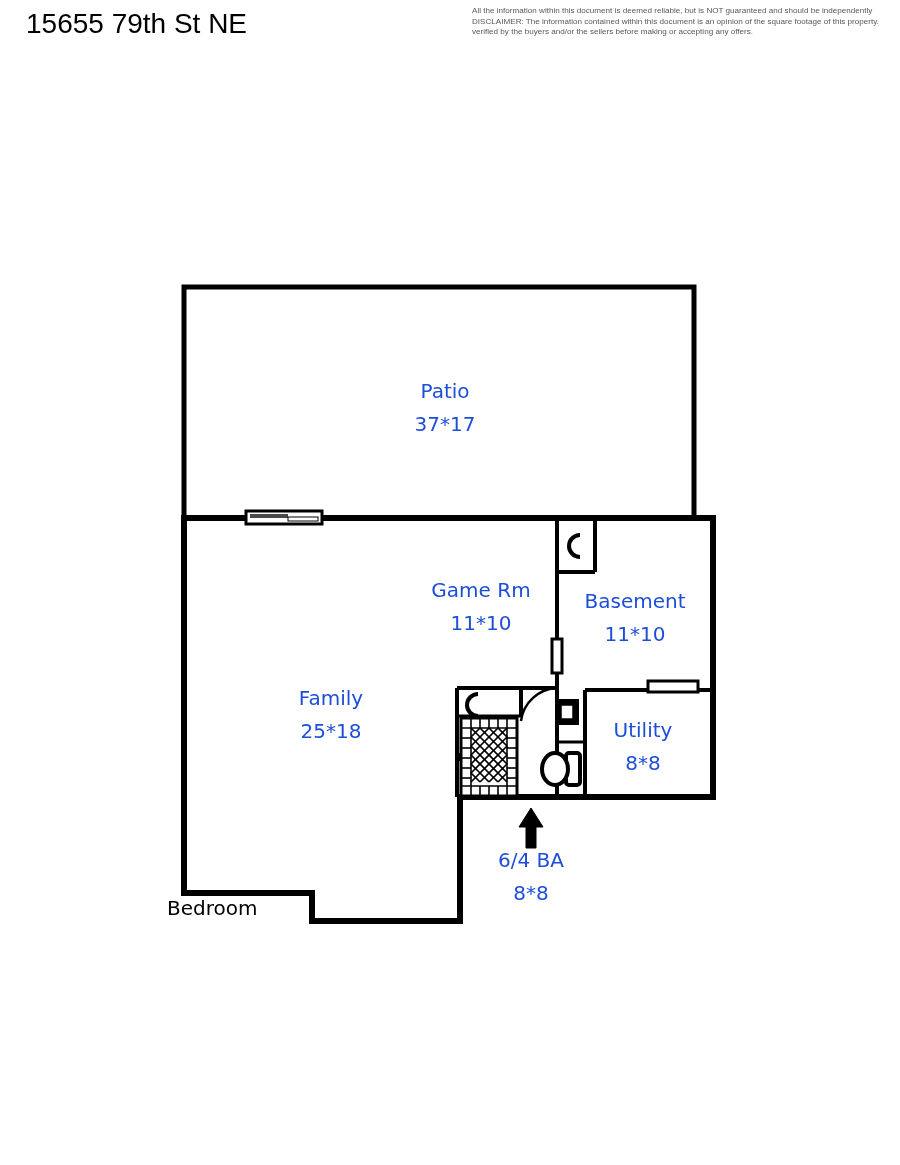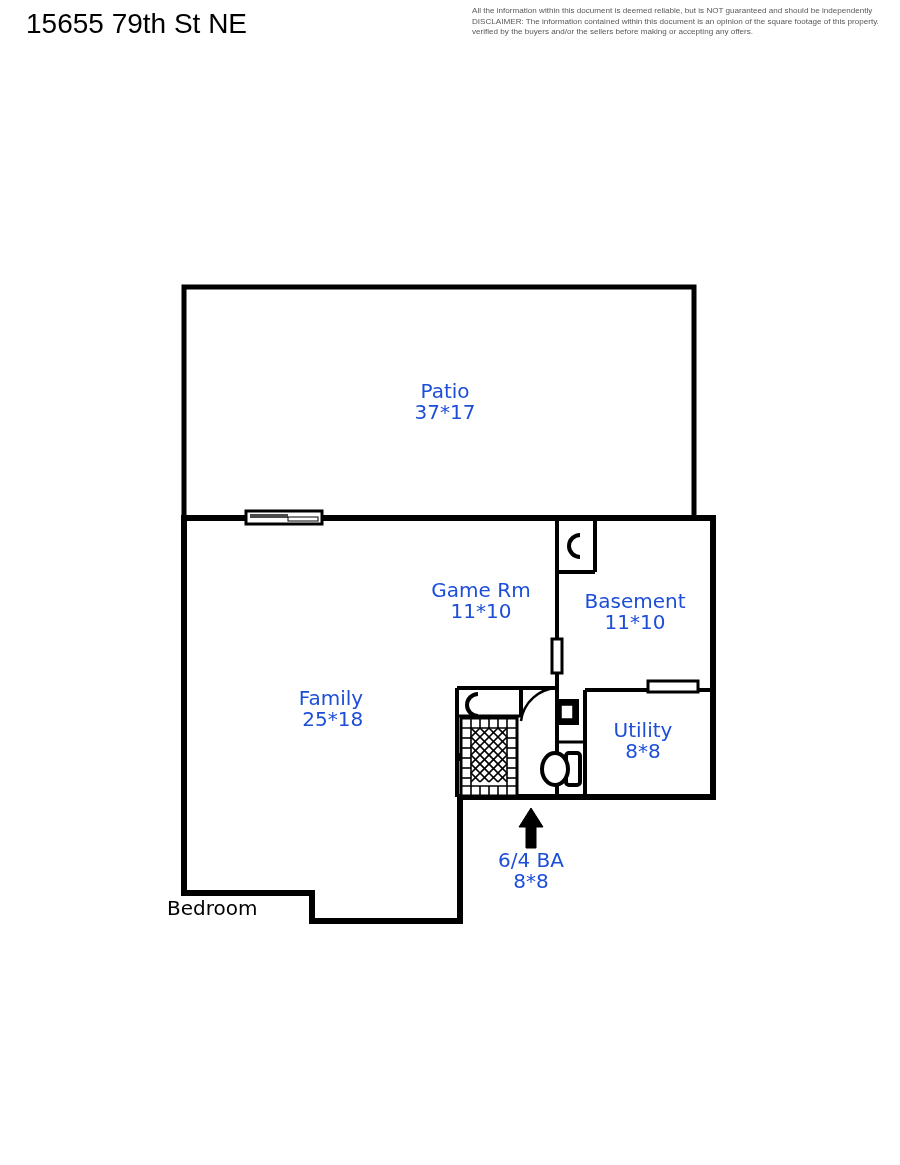--- a/index.html
+++ b/index.html
@@ -67,26 +67,26 @@
     position: absolute;
     font-family: "DejaVu Sans", sans-serif;
     font-size: 20px;
     line-height: 21px;
     color: #1d4ed8;
     text-align: center;
     white-space: nowrap;
     transform: translateX(-50%);
   }
   .room-label .rl-name { display: block; }
-  .room-label .rl-dims { display: block; }
+  .room-label .rl-dims { display: block; margin-top: 12px; }
 
   #label-patio     { left: 445px; top: 381px; }
   #label-gameroom  { left: 481px; top: 580px; }
   #label-bedroom   { left: 635px; top: 591px; }
-  #label-family    { left: 331px; top: 688px; text-align: right; }
+  #label-family    { left: 331px; top: 688px; }
   #label-utility   { left: 643px; top: 720px; }
   #label-bath      { left: 531px; top: 850px; }
 
   #label-basement {
     position: absolute;
     left: 167px;
     top: 896px;
     font-family: "DejaVu Sans", sans-serif;
     font-size: 20px;
     color: #000000;

